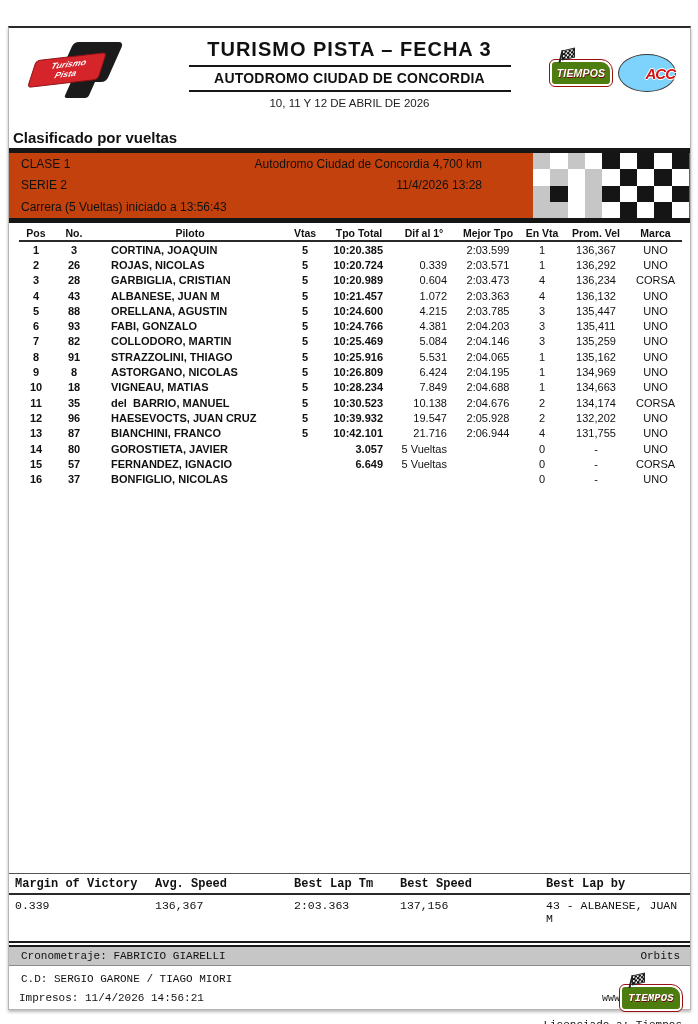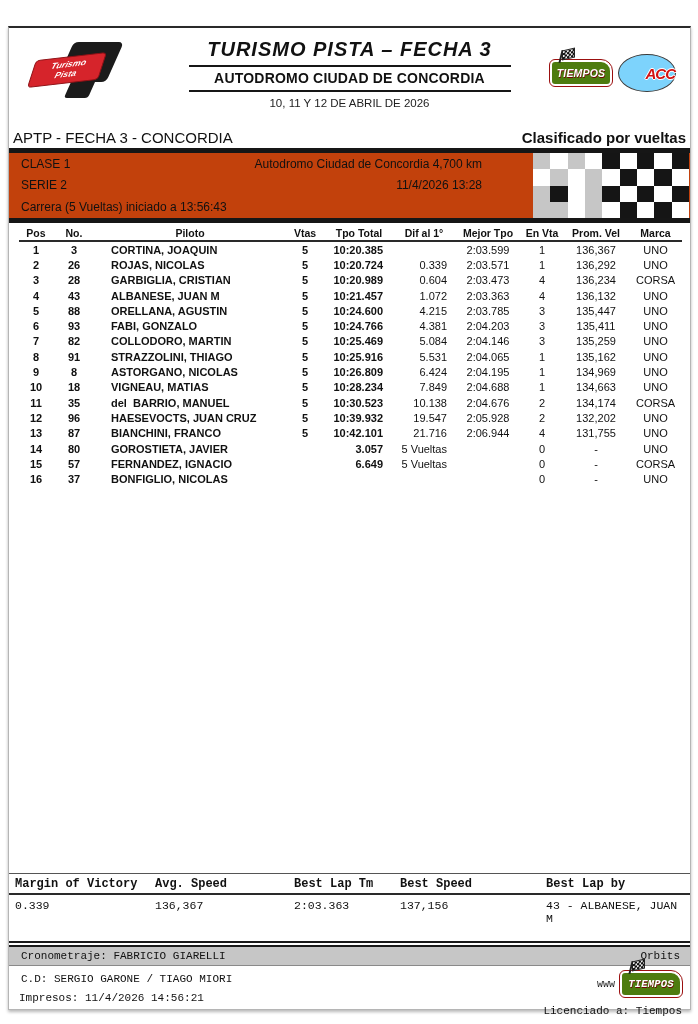--- a/index.html
+++ b/index.html
@@ -3,21 +3,21 @@
 <meta charset="utf-8">
 <style>
   html,body{margin:0;padding:0;background:#fff;}
   body{width:698px;height:1024px;position:relative;font-family:"Liberation Sans",sans-serif;color:#111;overflow:hidden;}
   .page{position:absolute;left:8px;top:26px;width:681px;height:981px;background:#fff;
         border:1px solid #b5b5b5;border-top:2px solid #2a2a2a;
         box-shadow:0 2px 3px rgba(0,0,0,0.28);}
   
   .hdr{position:relative;height:96px;}
   .title-block{width:340px;margin:0 auto;padding-top:10px;text-align:center;}
-  .main-title{font-size:20px;font-weight:bold;font-style:italic;letter-spacing:1px;white-space:nowrap;}
+  .main-title{font-size:20px;font-weight:bold;letter-spacing:1px;white-space:nowrap;}
   .title-rule{border:0;border-top:2px solid #161616;width:322px;margin:4px auto 3px auto;}
   .venue{font-size:14px;font-weight:bold;letter-spacing:0.2px;}
   .dates{font-size:11.5px;color:#222;margin-top:5px;}
   
   .tp-logo{position:absolute;left:20px;top:12px;width:104px;height:64px;}
   .tp-black{position:absolute;left:36px;top:2px;width:50px;height:40px;background:#1b1b1b;transform:skewX(-24deg);border-radius:5px;}
   .tp-black-leg{position:absolute;left:42px;top:26px;width:24px;height:32px;background:#1b1b1b;transform:skewX(-24deg);border-radius:3px;}
   .tp-red{position:absolute;left:4px;top:16px;width:66px;height:26px;background:#d6242b;transform:skewX(-24deg) rotate(-7deg);
           border-radius:4px;border:1px solid #8e1116;color:#fff;font-style:italic;font-weight:bold;font-size:8.5px;line-height:1.15;
           display:flex;flex-direction:column;align-items:center;justify-content:center;}
@@ -76,21 +76,21 @@
   .stats-row>div:nth-child(4){width:146px;}
   .stats-row>div:nth-child(5){flex:1;}
   .stats-headers{font-weight:bold;font-size:12px;padding-top:3px;padding-bottom:2px;border-bottom:2px solid #2a2a2a;}
   .stats-values{font-size:11.5px;padding-top:4px;padding-bottom:6px;}
   .double-rule{margin-top:10px;height:2px;border-top:2.5px solid #1a1a1a;border-bottom:2.5px solid #1a1a1a;}
   .gray-band{background:#c6c6c6;height:18px;display:flex;justify-content:space-between;align-items:center;
              padding:0 10px 0 12px;font-size:11px;border-bottom:1px solid #8a8a8a;}
   .cd-row{display:flex;justify-content:space-between;align-items:flex-start;padding:5px 8px 0 12px;}
   .cd-text{font-size:11px;padding-top:2px;}
   .lic-block{display:flex;flex-direction:column;align-items:flex-end;}
-  .www-row{display:flex;align-items:center;gap:5px;}
+  .www-row{display:flex;align-items:center;margin-top:14px;}
   .www-label{font-size:10px;color:#222;}
   .lic-text{font-size:11px;margin-top:8px;}
   .impresos{position:absolute;left:10px;top:119px;font-size:11px;}
 </style>
 </head>
 <body>
 
 <div class="page">
 
   <div class="hdr">
@@ -118,21 +118,20 @@
       </div>
       <span class="t-text">TIEMPOS</span>
     </div>
 
     <div class="acc-badge">
       <span>ACC</span>
     </div>
   </div>
 
   <div class="section-row">
-    <span class="section-left">APTP - FECHA 3 - CONCORDIA</span>
     <span class="section-right">Clasificado por vueltas</span>
   </div>
   <div class="thick-bar"></div>
 
   <div class="info-box">
     <div id="info-rows">
         <div class="info-row">
           <span class="info-label">CLASE 1</span>
           <span class="info-value">Autodromo Ciudad de Concordia 4,700 km</span>
         </div>

